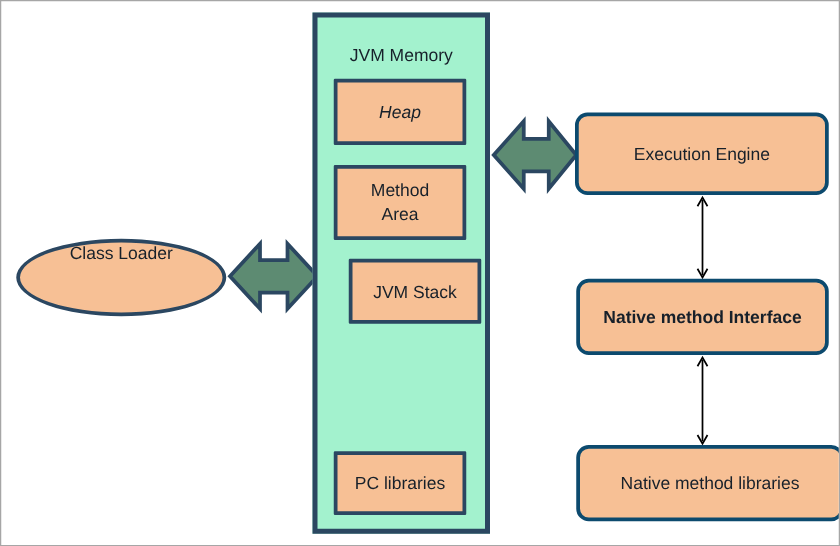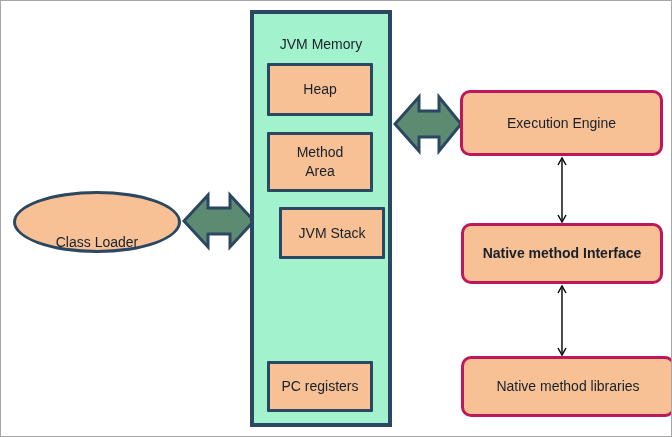--- a/index.html
+++ b/index.html
@@ -26,21 +26,21 @@
     align-items: center;
     justify-content: center;
     text-align: center;
     color: #17202a;
     line-height: 1.35;
   }
 
   
   .rbox {
     background: #f7c095;
-    border: 3px solid #be185d;
+    border: 3px solid #0c4a6e;
     border-radius: 10px;
     font-size: 14px;
   }
 
   
   .sbox {
     background: #f7c095;
     border: 3px solid #2b4761;
     border-radius: 1px;
     font-size: 14px;
@@ -64,21 +64,21 @@
     font-family: "Liberation Sans", sans-serif;
   }
 
   
   #class-loader {
     position: absolute;
     background: #f7c095;
     border: 3px solid #2b4761;
     border-radius: 50%;
     display: flex;
-    align-items: flex-end;
+    align-items: flex-start;
     justify-content: center;
     font-size: 14px;
     color: #17202a;
     box-sizing: border-box;
   }
 
   .arrow-svg { position: absolute; overflow: visible; }
   .conn-svg  { position: absolute; overflow: visible; }
 
   .multiline { white-space: pre-line; }
@@ -93,36 +93,36 @@
   </div>
 
   <svg class="arrow-svg" style="left:181px; top:189px;" width="74" height="62" viewBox="0 0 74 62">
     <polygon points="2,31 26,5 26,18 48,18 48,5 72,31 48,57 48,44 26,44 26,57" fill="#5d8b72" stroke="#2b4761" stroke-width="3" stroke-linejoin="miter"></polygon>
   </svg>
 
   <div id="jvm-memory-panel" style="left:249px; top:9px; width:142px; height:417px;">
     <div id="jvm-memory-title">JVM Memory</div>
   </div>
 
-  <div class="node sbox" style="left:266px; top:62px; width:106px; height:53px;">
+  <div class="node sbox" style="left:266px; top:62px; width:106px; height:53px;font-style:italic;">
     <span class="multiline">Heap</span>
   </div>
 
   <div class="node sbox" style="left:266px; top:131px; width:106px; height:60px;">
     <span class="multiline">Method
 Area</span>
   </div>
 
   <div class="node sbox" style="left:278px; top:206px; width:106px; height:52px;">
     <span class="multiline">JVM Stack</span>
   </div>
 
 
   <div class="node sbox" style="left:266px; top:360px; width:106px; height:51px;">
-    <span class="multiline">PC registers</span>
+    <span class="multiline">PC libraries</span>
   </div>
 
   <svg class="arrow-svg" style="left:392px; top:91px;" width="70" height="64" viewBox="0 0 70 64">
     <polygon points="2,32 26,5 26,19 46,19 46,5 68,32 46,59 46,45 26,45 26,59" fill="#5d8b72" stroke="#2b4761" stroke-width="3" stroke-linejoin="miter"></polygon>
   </svg>
 
   <div class="node rbox" style="left:459px; top:89px; width:203px; height:66px;">
     <span>Execution Engine</span>
   </div>
 

